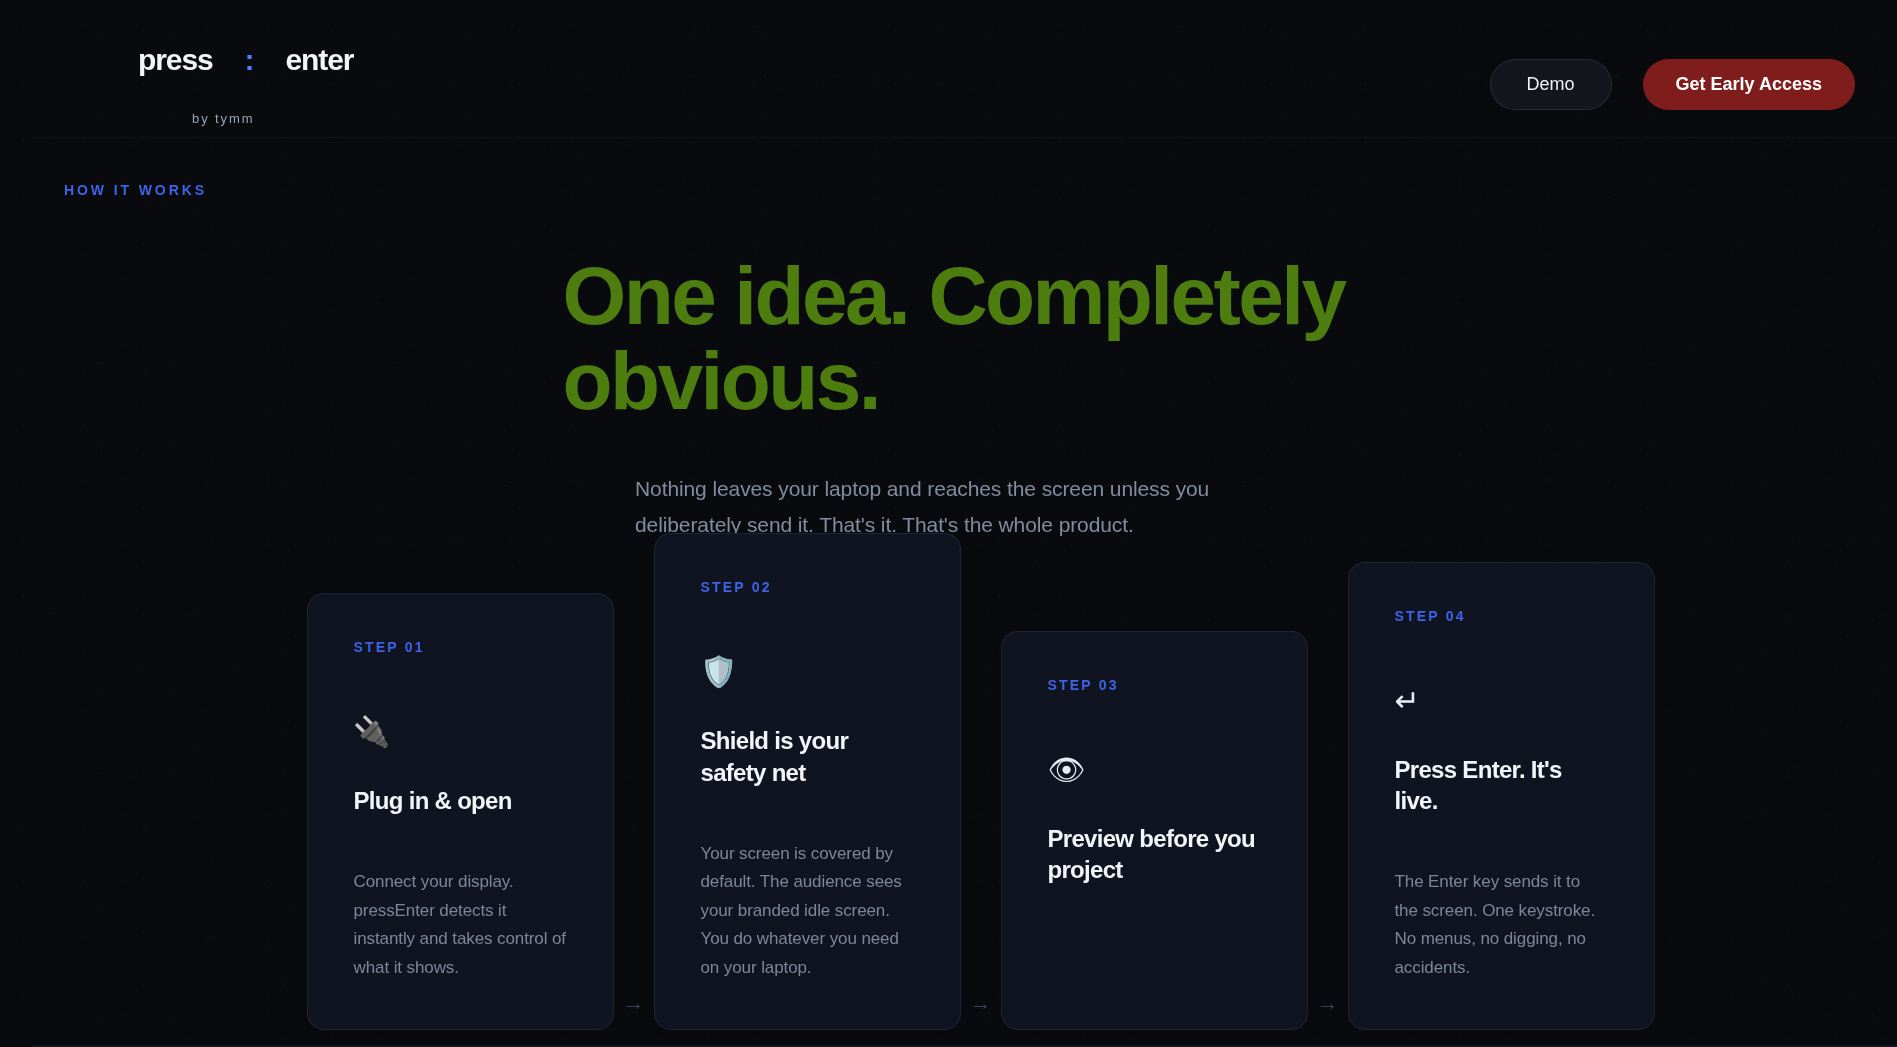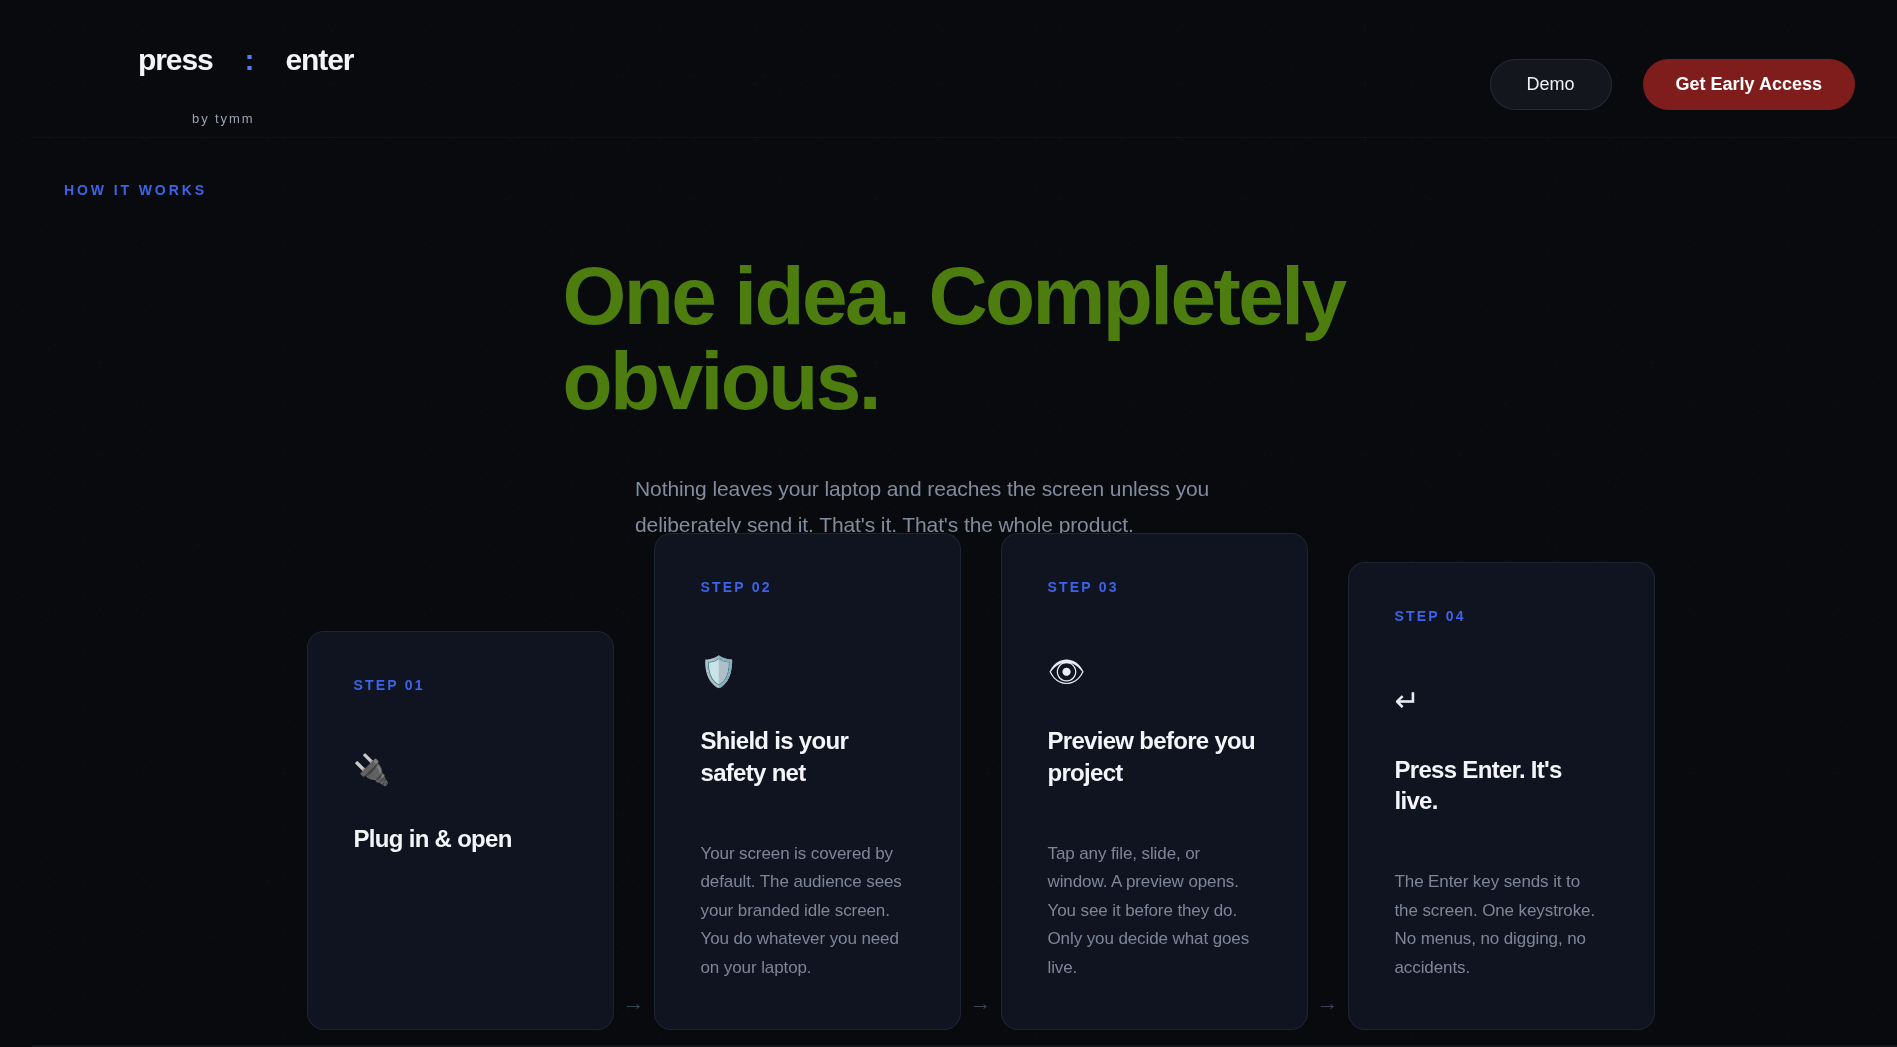--- a/index.html
+++ b/index.html
@@ -225,38 +225,38 @@
     <h1 class="headline">One idea. Completely obvious.</h1>
     <p class="sub">Nothing leaves your laptop and reaches the screen unless you deliberately send it. That's it. That's the whole product.</p>
   </section>
 
   <section class="steps">
 
     <article class="card">
       <div class="step-label">STEP 01</div>
       <div class="card-icon">🔌</div>
       <h3 class="card-title">Plug in &amp; open</h3>
+      <p class="card-body">Connect your display. pressEnter detects it instantly and takes control of what it shows.</p>
     </article>
 
     <div class="connector">→</div>
 
     <article class="card">
       <div class="step-label">STEP 02</div>
       <div class="card-icon">🛡️</div>
       <h3 class="card-title">Shield is your safety net</h3>
       <p class="card-body">Your screen is covered by default. The audience sees your branded idle screen. You do whatever you need on your laptop.</p>
     </article>
 
     <div class="connector">→</div>
 
     <article class="card">
       <div class="step-label">STEP 03</div>
       <div class="card-icon">👁</div>
       <h3 class="card-title">Preview before you project</h3>
-      <p class="card-body">Tap any file, slide, or window. A preview opens. You see it before they do. Only you decide what goes live.</p>
     </article>
 
     <div class="connector">→</div>
 
     <article class="card">
       <div class="step-label">STEP 04</div>
       <div class="card-icon">↵</div>
       <h3 class="card-title">Press Enter. It's live.</h3>
       <p class="card-body">The Enter key sends it to the screen. One keystroke. No menus, no digging, no accidents.</p>
     </article>

